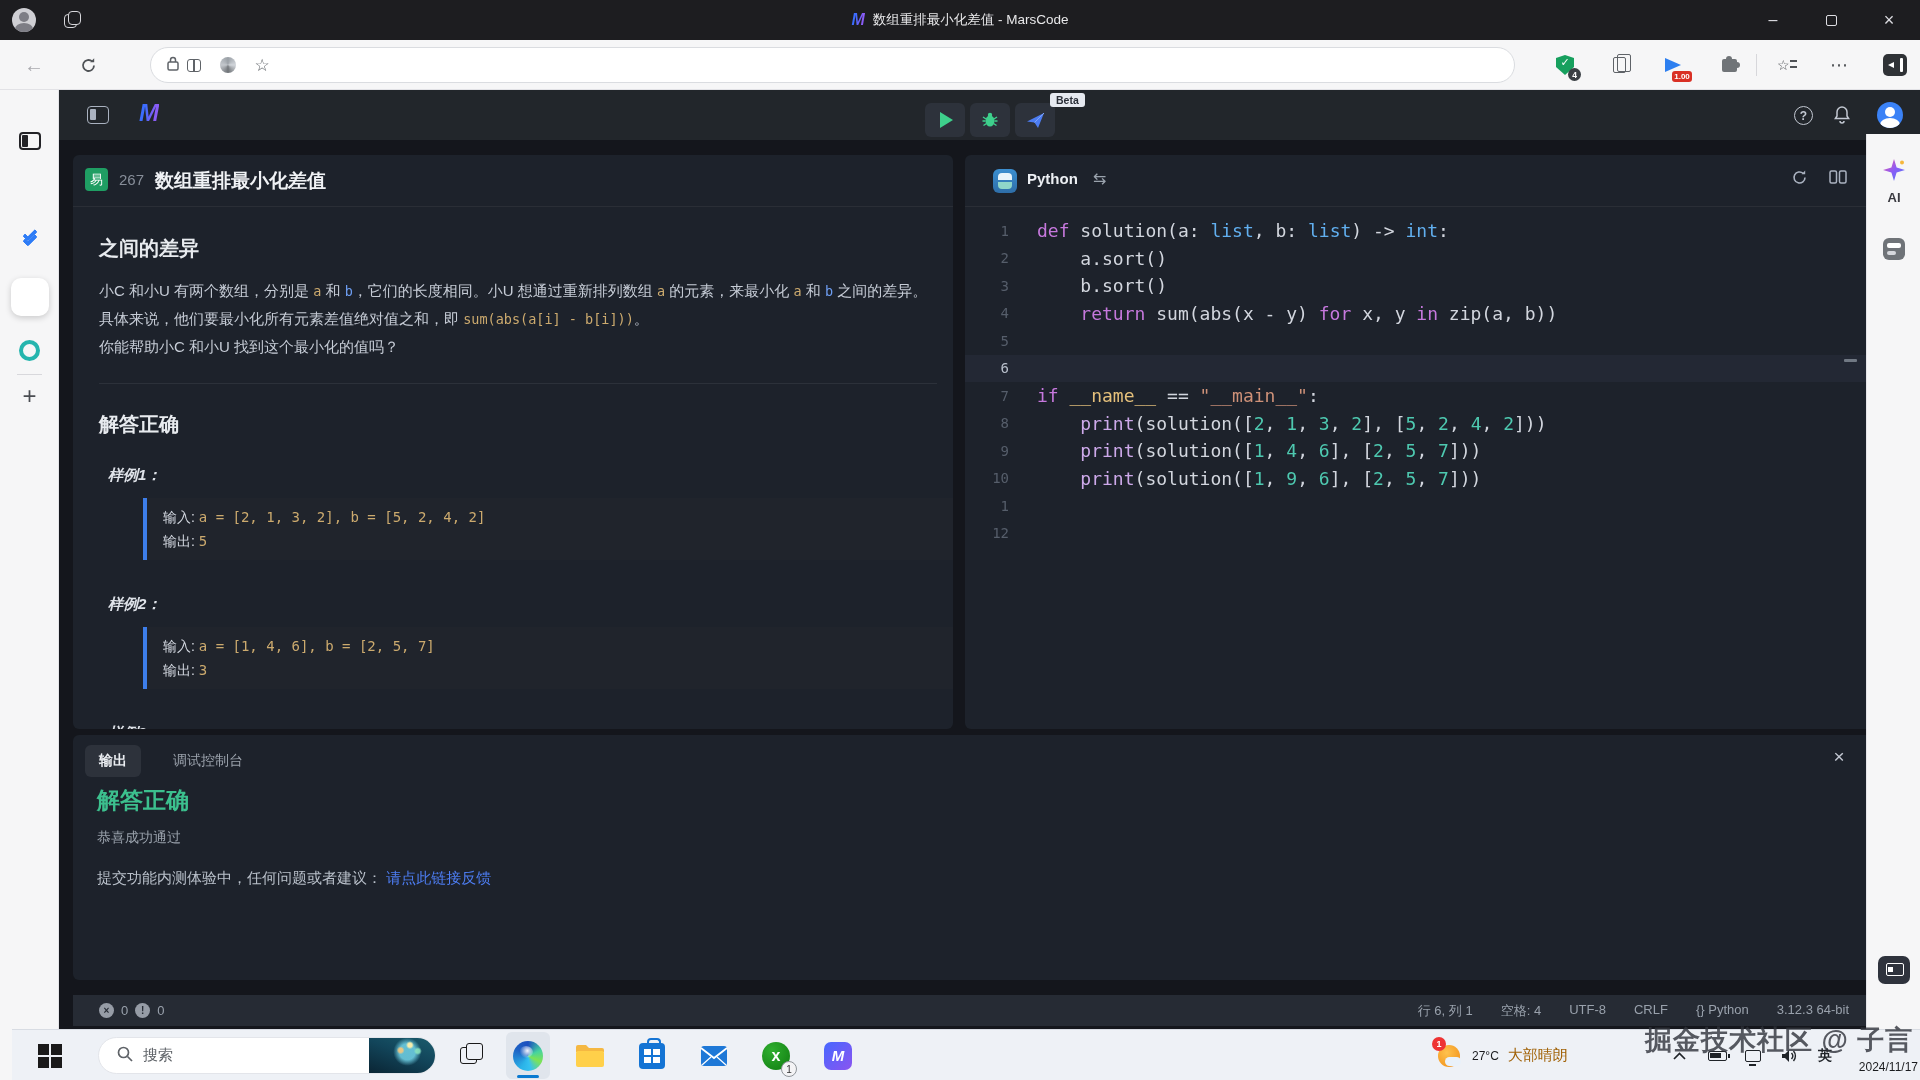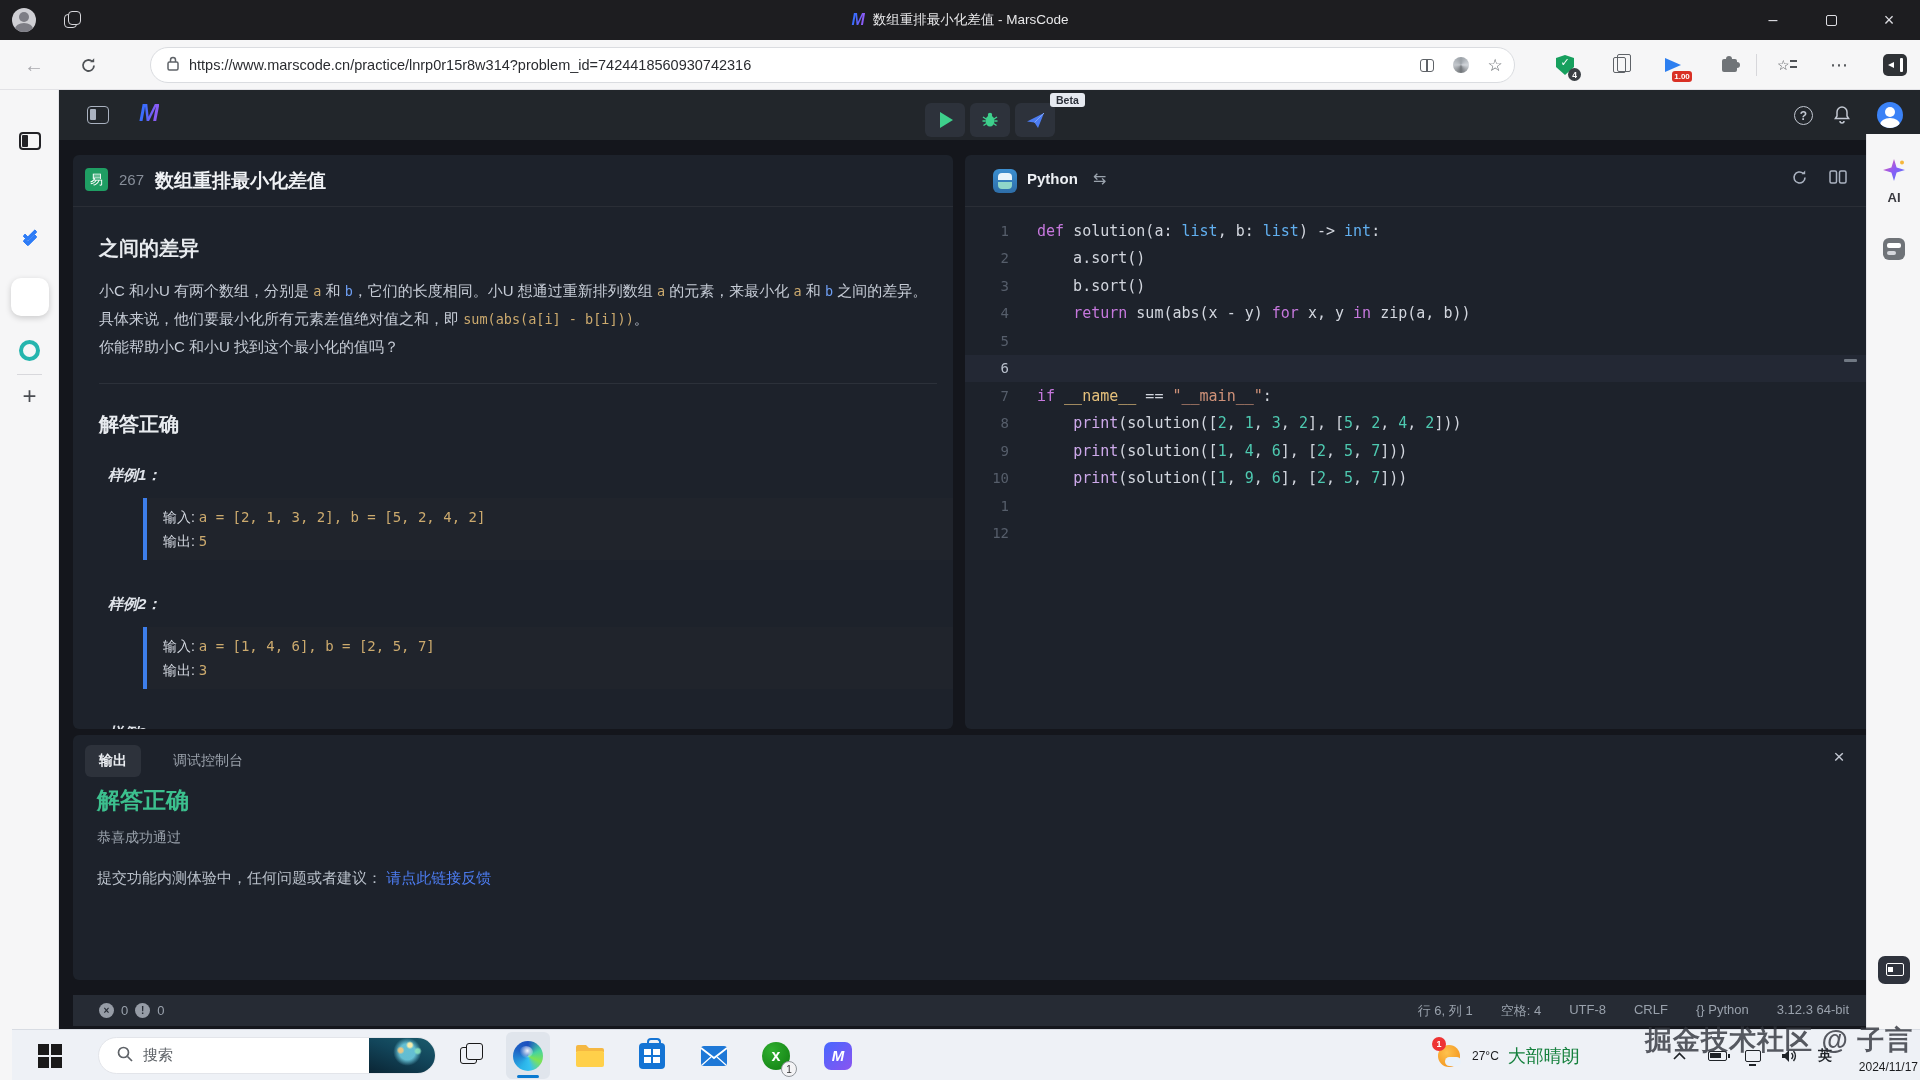--- a/index.html
+++ b/index.html
@@ -122,21 +122,21 @@
   .pyicon::before{content:"";position:absolute;left:5px;top:4px;width:14px;height:7px;border-radius:4px 4px 0 0;background:#e8f4fb}
   .pyicon::after{content:"";position:absolute;left:5px;top:13px;width:14px;height:7px;border-radius:0 0 4px 4px;background:#8fd6c9}
   .ed-lang{position:absolute;left:62px;top:15px;color:#eceff3;font-size:15px;font-weight:600}
   .swap{position:absolute;left:128px;top:14px;color:#9aa3ad;font-size:16px}
   .ed-ic{position:absolute;top:14px;color:#aab2c0}
   .codearea{position:absolute;left:0;top:52px;right:0;bottom:0;padding-top:10px;font-family:"DejaVu Sans Mono",monospace}
   .code-line{display:flex;height:27.5px;align-items:center}
   .code-line.active{background:#232834}
   .ln{flex:0 0 72px;text-align:right;padding-right:28px;color:#565e6b;font-size:14px}
   .code-line.active .ln{color:#b9c0cc}
-  .code{font-size:15px;white-space:pre;color:#c8ccd4}
+  .code{font-size:18px;white-space:pre;color:#c8ccd4}
   .c-kw{color:#c678dd}
   .c-pl{color:#d2d6de}
   .c-ty{color:#61afef}
   .c-nu{color:#4ec9b0}
   .c-st{color:#ce9178}
   .c-sp{color:#e5c07b}
   .c-bi{color:#cda9ea}
   .ruler-dash{position:absolute;left:879px;top:204px;width:13px;height:3px;background:#9aa3ad;opacity:.65;border-radius:1px}
 
   .out-tab{position:absolute;top:10px;height:32px;display:flex;align-items:center;border-radius:6px;font-size:14px}
@@ -176,21 +176,21 @@
   .storeic::after{content:"";position:absolute;left:5px;top:6px;width:16px;height:14px;background:linear-gradient(#fff,#fff) left top/7px 6px no-repeat,linear-gradient(#fff,#fff) right top/7px 6px no-repeat,linear-gradient(#fff,#fff) left bottom/7px 6px no-repeat,linear-gradient(#fff,#fff) right bottom/7px 6px no-repeat}
   .xboxic{width:28px;height:28px;border-radius:50%;background:radial-gradient(circle at 35% 30%,#2fae2f,#107c10);color:#fff;font-weight:700;font-size:16px;display:flex;align-items:center;justify-content:center}
   .marsic{width:28px;height:28px;border-radius:7px;background:linear-gradient(135deg,#4668ff,#8b54f0);color:#fff;display:flex;align-items:center;justify-content:center;font-weight:900;font-style:italic;font-size:15px}
   .cntbadge{position:absolute;width:16px;height:16px;border-radius:50%;background:#f4f4f6;border:1px solid #8f9499;color:#333;font-size:10px;display:flex;align-items:center;justify-content:center}
   .weather{position:absolute;left:1424px;top:0;height:51px;display:flex;align-items:center;gap:9px}
   .sunic{position:relative;width:27px;height:27px}
   .sunic .sun{position:absolute;left:2px;top:3px;width:22px;height:22px;border-radius:50%;background:radial-gradient(circle at 40% 35%,#ffc24d,#f08c14)}
   .sunic .cloud{position:absolute;left:9px;top:15px;width:16px;height:9px;border-radius:6px;background:#e9f1fa}
   .sunic .wbadge{position:absolute;left:-4px;top:-5px;width:14px;height:14px;border-radius:50%;background:#e33;color:#fff;font-size:9px;font-weight:700;display:flex;align-items:center;justify-content:center}
   .wtemp{font-size:12px;color:#1b1c1f}
-  .wdesc{font-size:18px;color:#15803d}
+  .wdesc{font-size:15px;color:#a16207}
   .tray{position:absolute;top:0;height:51px;display:flex;align-items:center;justify-content:center;color:#1f2328}
   .battery{width:19px;height:10px;border:1.6px solid #1f2328;border-radius:2px;position:relative}
   .battery::before{content:"";position:absolute;left:1px;top:1px;width:11px;height:5px;background:#1f2328}
   .battery::after{content:"";position:absolute;right:-4px;top:2px;width:2px;height:4px;background:#1f2328}
   .netic{width:16px;height:12px;border:1.6px solid #1f2328;border-radius:2px;position:relative}
   .netic::after{content:"";position:absolute;left:3px;bottom:-5px;width:7px;height:1.6px;background:#1f2328}
   .ime{font-size:14px;font-weight:600}
   .dt{position:absolute;right:4px;top:0;height:51px;width:110px;display:flex;flex-direction:column;align-items:flex-end;justify-content:flex-end;padding:0 10px 7px 0;font-size:12px;color:#1b1c1f}
   .watermark{position:absolute;left:1645px;top:1022px;font-size:27px;font-weight:700;letter-spacing:1px;color:#30333b;opacity:.8;white-space:nowrap;z-index:60}
 </style>
@@ -224,21 +224,20 @@
           <path d="M14.2 1.2v4h-4z" fill="#4f5256"></path>
         </svg>
     </div>
     <div class="urlbar">
       <span class="lock">
         <svg width="12" height="15" viewBox="0 0 12 15">
             <rect x="1" y="6" width="10" height="8" rx="1.5" fill="none" stroke="#5f6368" stroke-width="1.5"></rect>
             <path d="M3.5 6V4a2.5 2.5 0 0 1 5 0v2" fill="none" stroke="#5f6368" stroke-width="1.5"></path>
           </svg>
       </span>
-      <span class="url">https://www.marscode.cn/practice/lnrp0r15r8w314?problem_id=7424418560930742316</span>
       <span class="pill-ic">
           <span class="split-ic"></span>
         </span>
       <span class="pill-ic">
           <span class="copilot-ic"></span>
         </span>
       <span class="pill-ic star-ic">☆</span>
     </div>
     <div class="ext-ic" style="left:1548px;width:34px">
       <span class="shield"></span>

